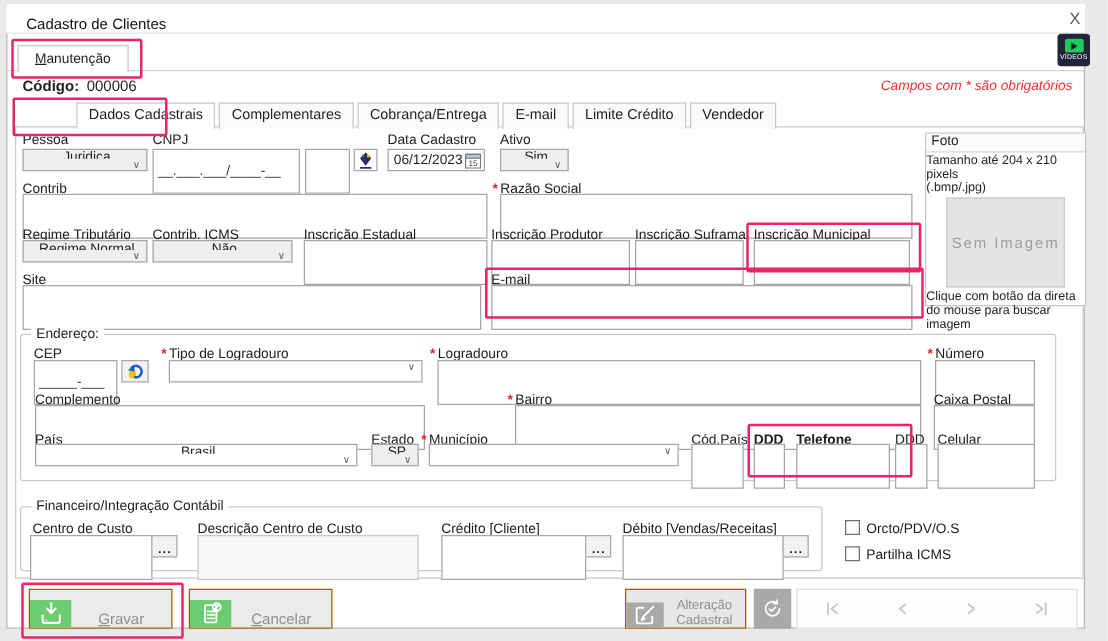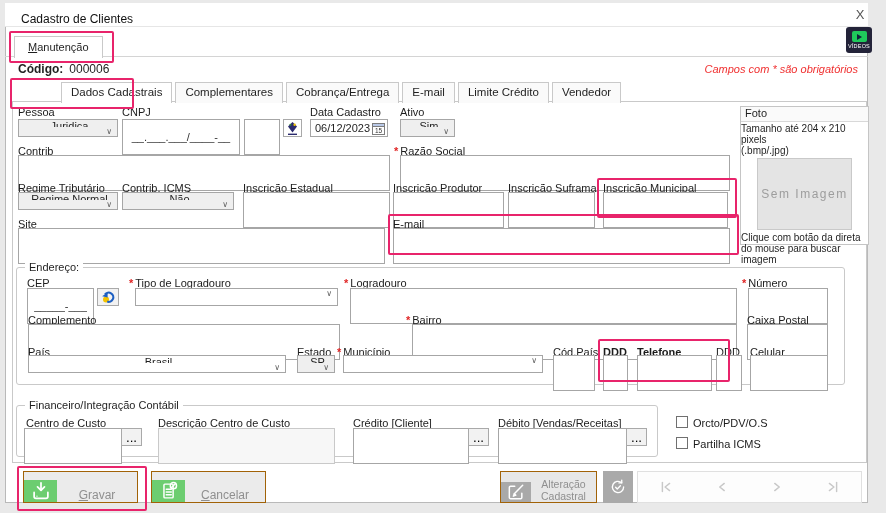--- a/index.html
+++ b/index.html
@@ -5,21 +5,21 @@
   html,body{margin:0;padding:0;background:#eaeaea;}
   #root{position:relative;width:886px;height:513px;background:#e9e9e9;
         font-family:"Liberation Sans",sans-serif;font-size:11px;color:#1f1f1f;overflow:hidden;}
   #window{position:absolute;left:5px;top:3px;width:863px;height:500px;background:#fff;border:1px solid #b9b9b9;box-sizing:border-box;}
   #titlebar{position:absolute;left:5px;top:3px;width:863px;height:23px;border-bottom:1px solid #e6e6e6;background:#fff;}
   #title{position:absolute;left:16px;top:9px;font-size:12px;color:#111;}
   #closeX{position:absolute;left:852px;top:7px;font-size:13px;color:#555;width:16px;text-align:center;cursor:default;}
   .lbl{position:absolute;white-space:nowrap;height:12px;line-height:12px;color:#1c1c1c;}
   .req{color:#e02424;margin-right:2px;font-weight:bold;}
   .inp{position:absolute;height:18px;box-sizing:border-box;background:#fff;border:1px solid #a6a6a6;
-       font-family:"Liberation Sans",sans-serif;font-size:11px;color:#333;padding:17px 3px;outline:none;text-align:center;}
+       font-family:"Liberation Sans",sans-serif;font-size:11px;color:#333;padding:17px 3px;outline:none;}
   .inp.disabled{background:#f7f7f7;border-color:#c9c9c9;}
   .combo{position:absolute;height:18px;box-sizing:border-box;border:1px solid #a6a6a6;background:#efefef;
          display:flex;align-items:center;padding:0 1px 0 4px;flex-direction:column;}
   .combo.white{background:#fff;}
   .combo .val{overflow:hidden;white-space:nowrap;}
   .combo .chev{margin-left:auto;color:#606060;font-size:8px;padding:0 4px;}
   .combo .chev::after{content:"∨";}
   .fs{position:absolute;border:1px solid #c9c9c9;border-radius:3px;box-sizing:border-box;}
   .fs .legend{position:absolute;top:-7px;left:8px;background:#fff;padding:0 4px;white-space:nowrap;}
   .sqbtn{position:absolute;height:18px;box-sizing:border-box;border:1px solid #a9a9a9;background:#f2f2f2;

